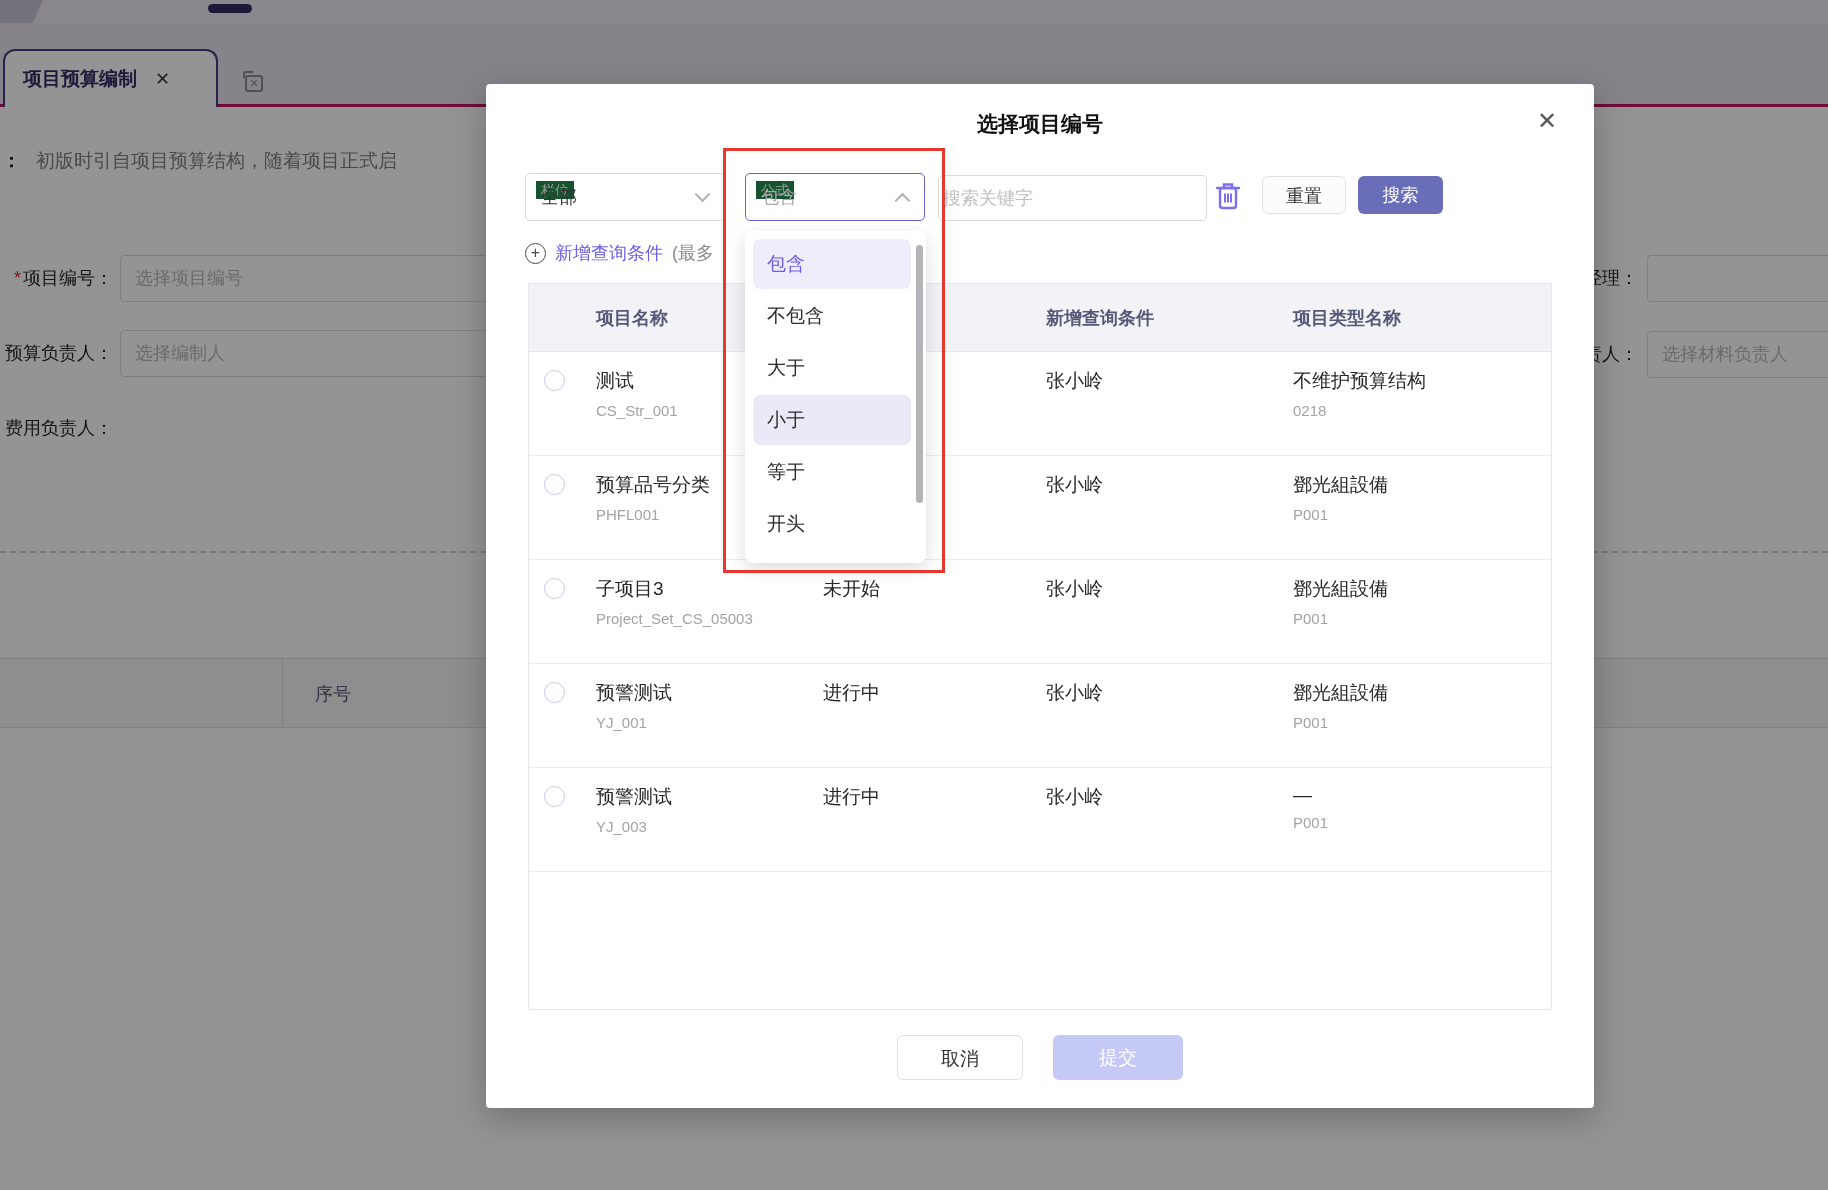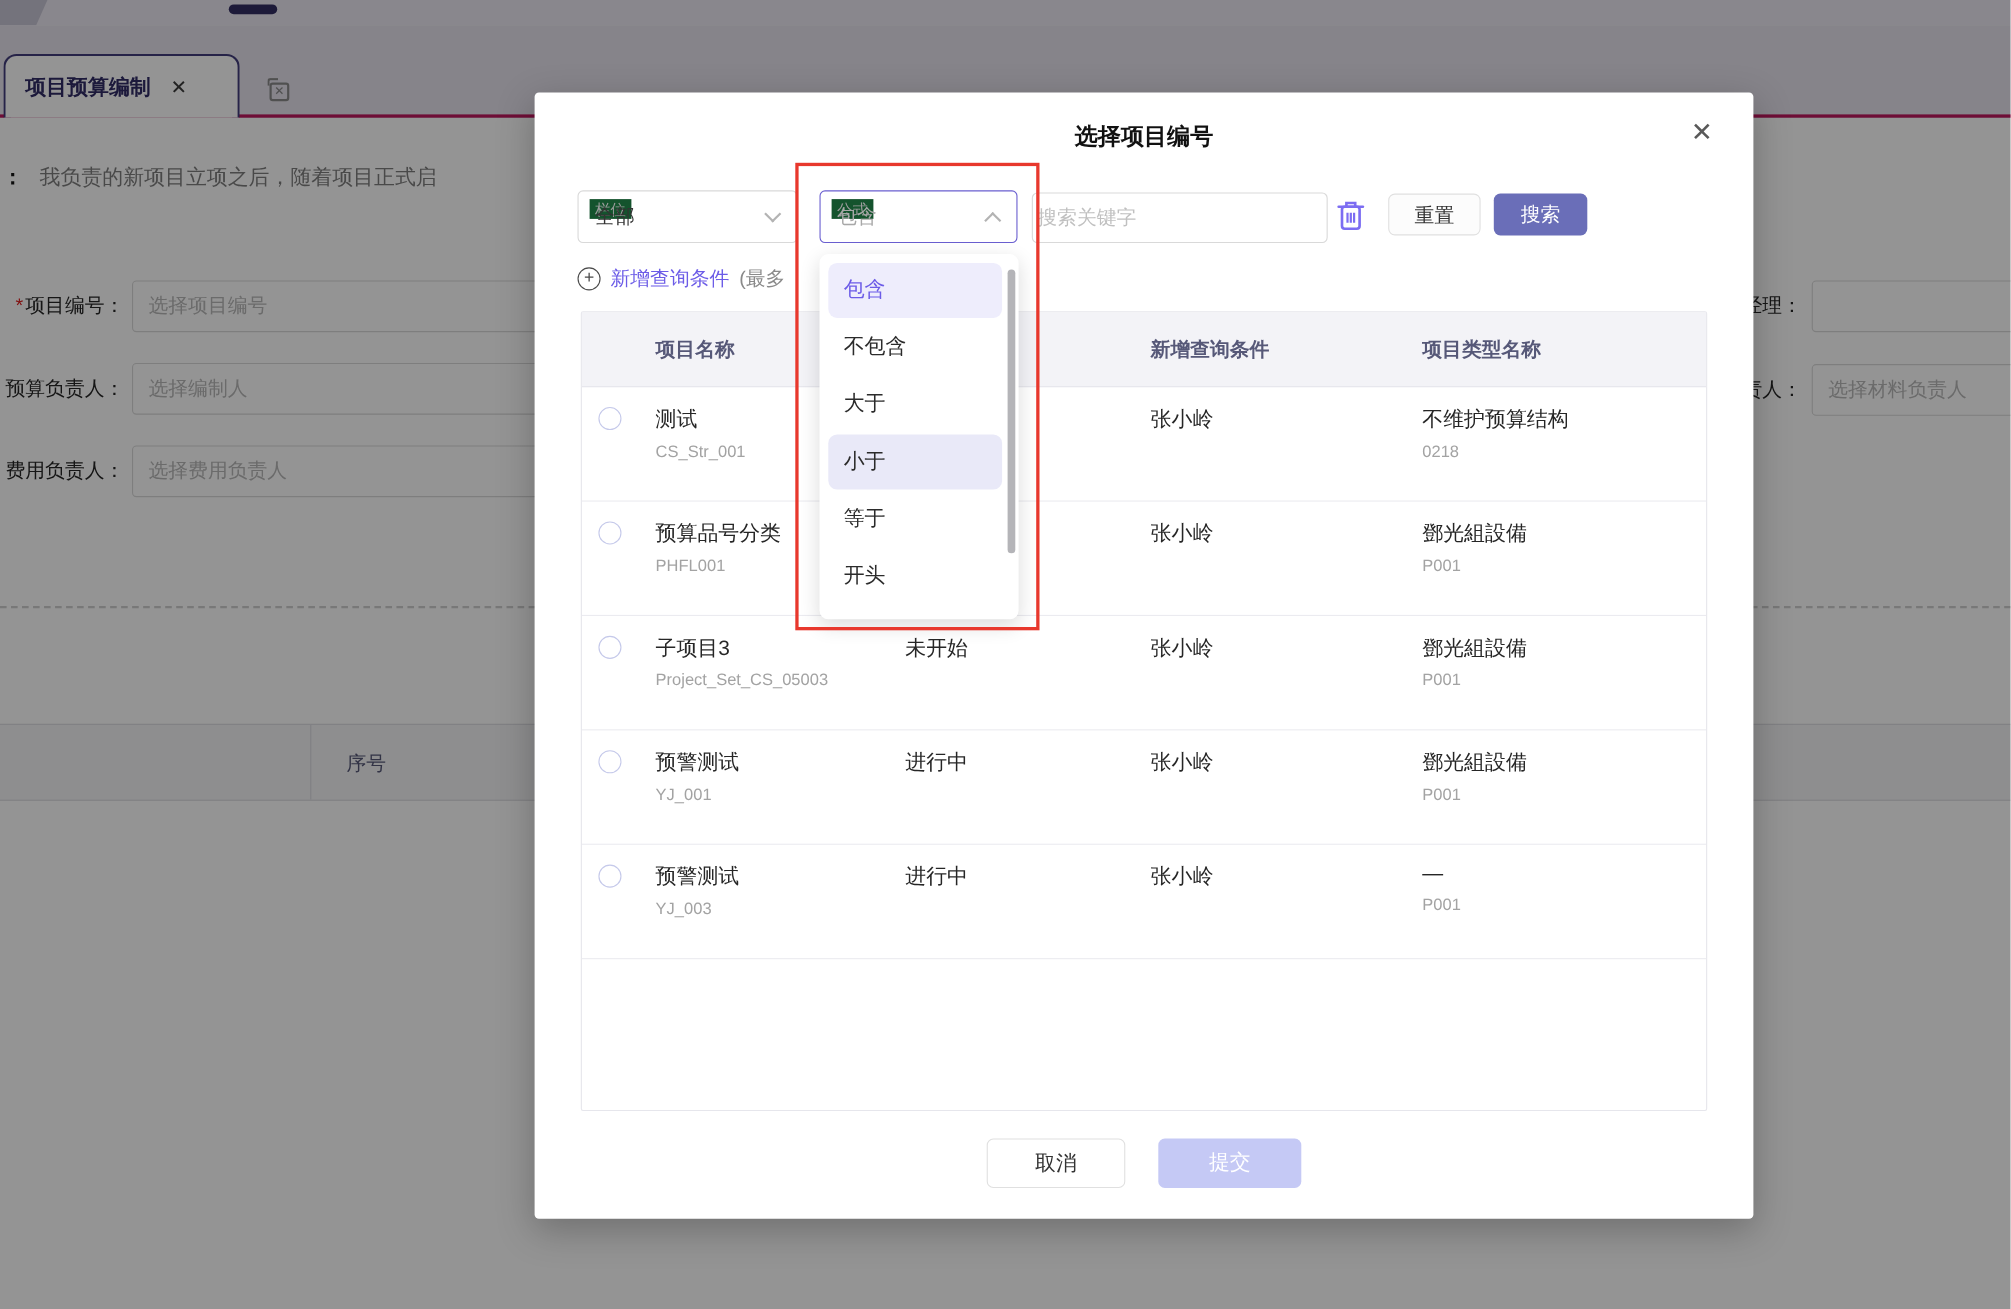--- a/index.html
+++ b/index.html
@@ -112,40 +112,39 @@
       <span class="tab-close">✕</span>
     </div>
     <div class="ghost-tab">
       <span class="notch"></span>
       <span class="sq">✕</span>
     </div>
   </div>
 
   <div class="desc-line">
     <span class="desc-prefix">：</span>
-    <span class="desc-text">我负责的新项目立项之后，随着项目正式启</span>
+    <span class="desc-text">初版时引自项目预算结构，随着项目正式启</span>
   </div>
 
   <div class="bgform-row" style="left:0; top:255px; width:540px;">
     <div class="bgform-label" style="left:-20px; width:133px;">
       <span class="req">*</span><span>项目编号：</span>
     </div>
     <input class="bg-input" style="left: 120px; width: 402px;" placeholder="选择项目编号">
   </div>
   <div class="bgform-row" style="left:0; top:330px; width:540px;">
     <div class="bgform-label" style="left:-20px; width:133px;">
       <span>预算负责人：</span>
     </div>
     <input class="bg-input" style="left: 120px; width: 402px;" placeholder="选择编制人">
   </div>
   <div class="bgform-row" style="left:0; top:405px; width:540px;">
     <div class="bgform-label" style="left:-20px; width:133px;">
       <span>费用负责人：</span>
     </div>
-    <input class="bg-input" style="left: 120px; width: 402px;" placeholder="选择费用负责人">
   </div>
 
   <div class="bgform-row" style="left:1400px; top:255px; width:428px;">
     <div class="bgform-label" style="left:100px; width:138px;">
       <span>项目经理：</span>
     </div>
     <input class="bg-input" style="left: 247px; width: 250px;" placeholder="">
   </div>
   <div class="bgform-row" style="left:1400px; top:331px; width:428px;">
     <div class="bgform-label" style="left:100px; width:138px;">

